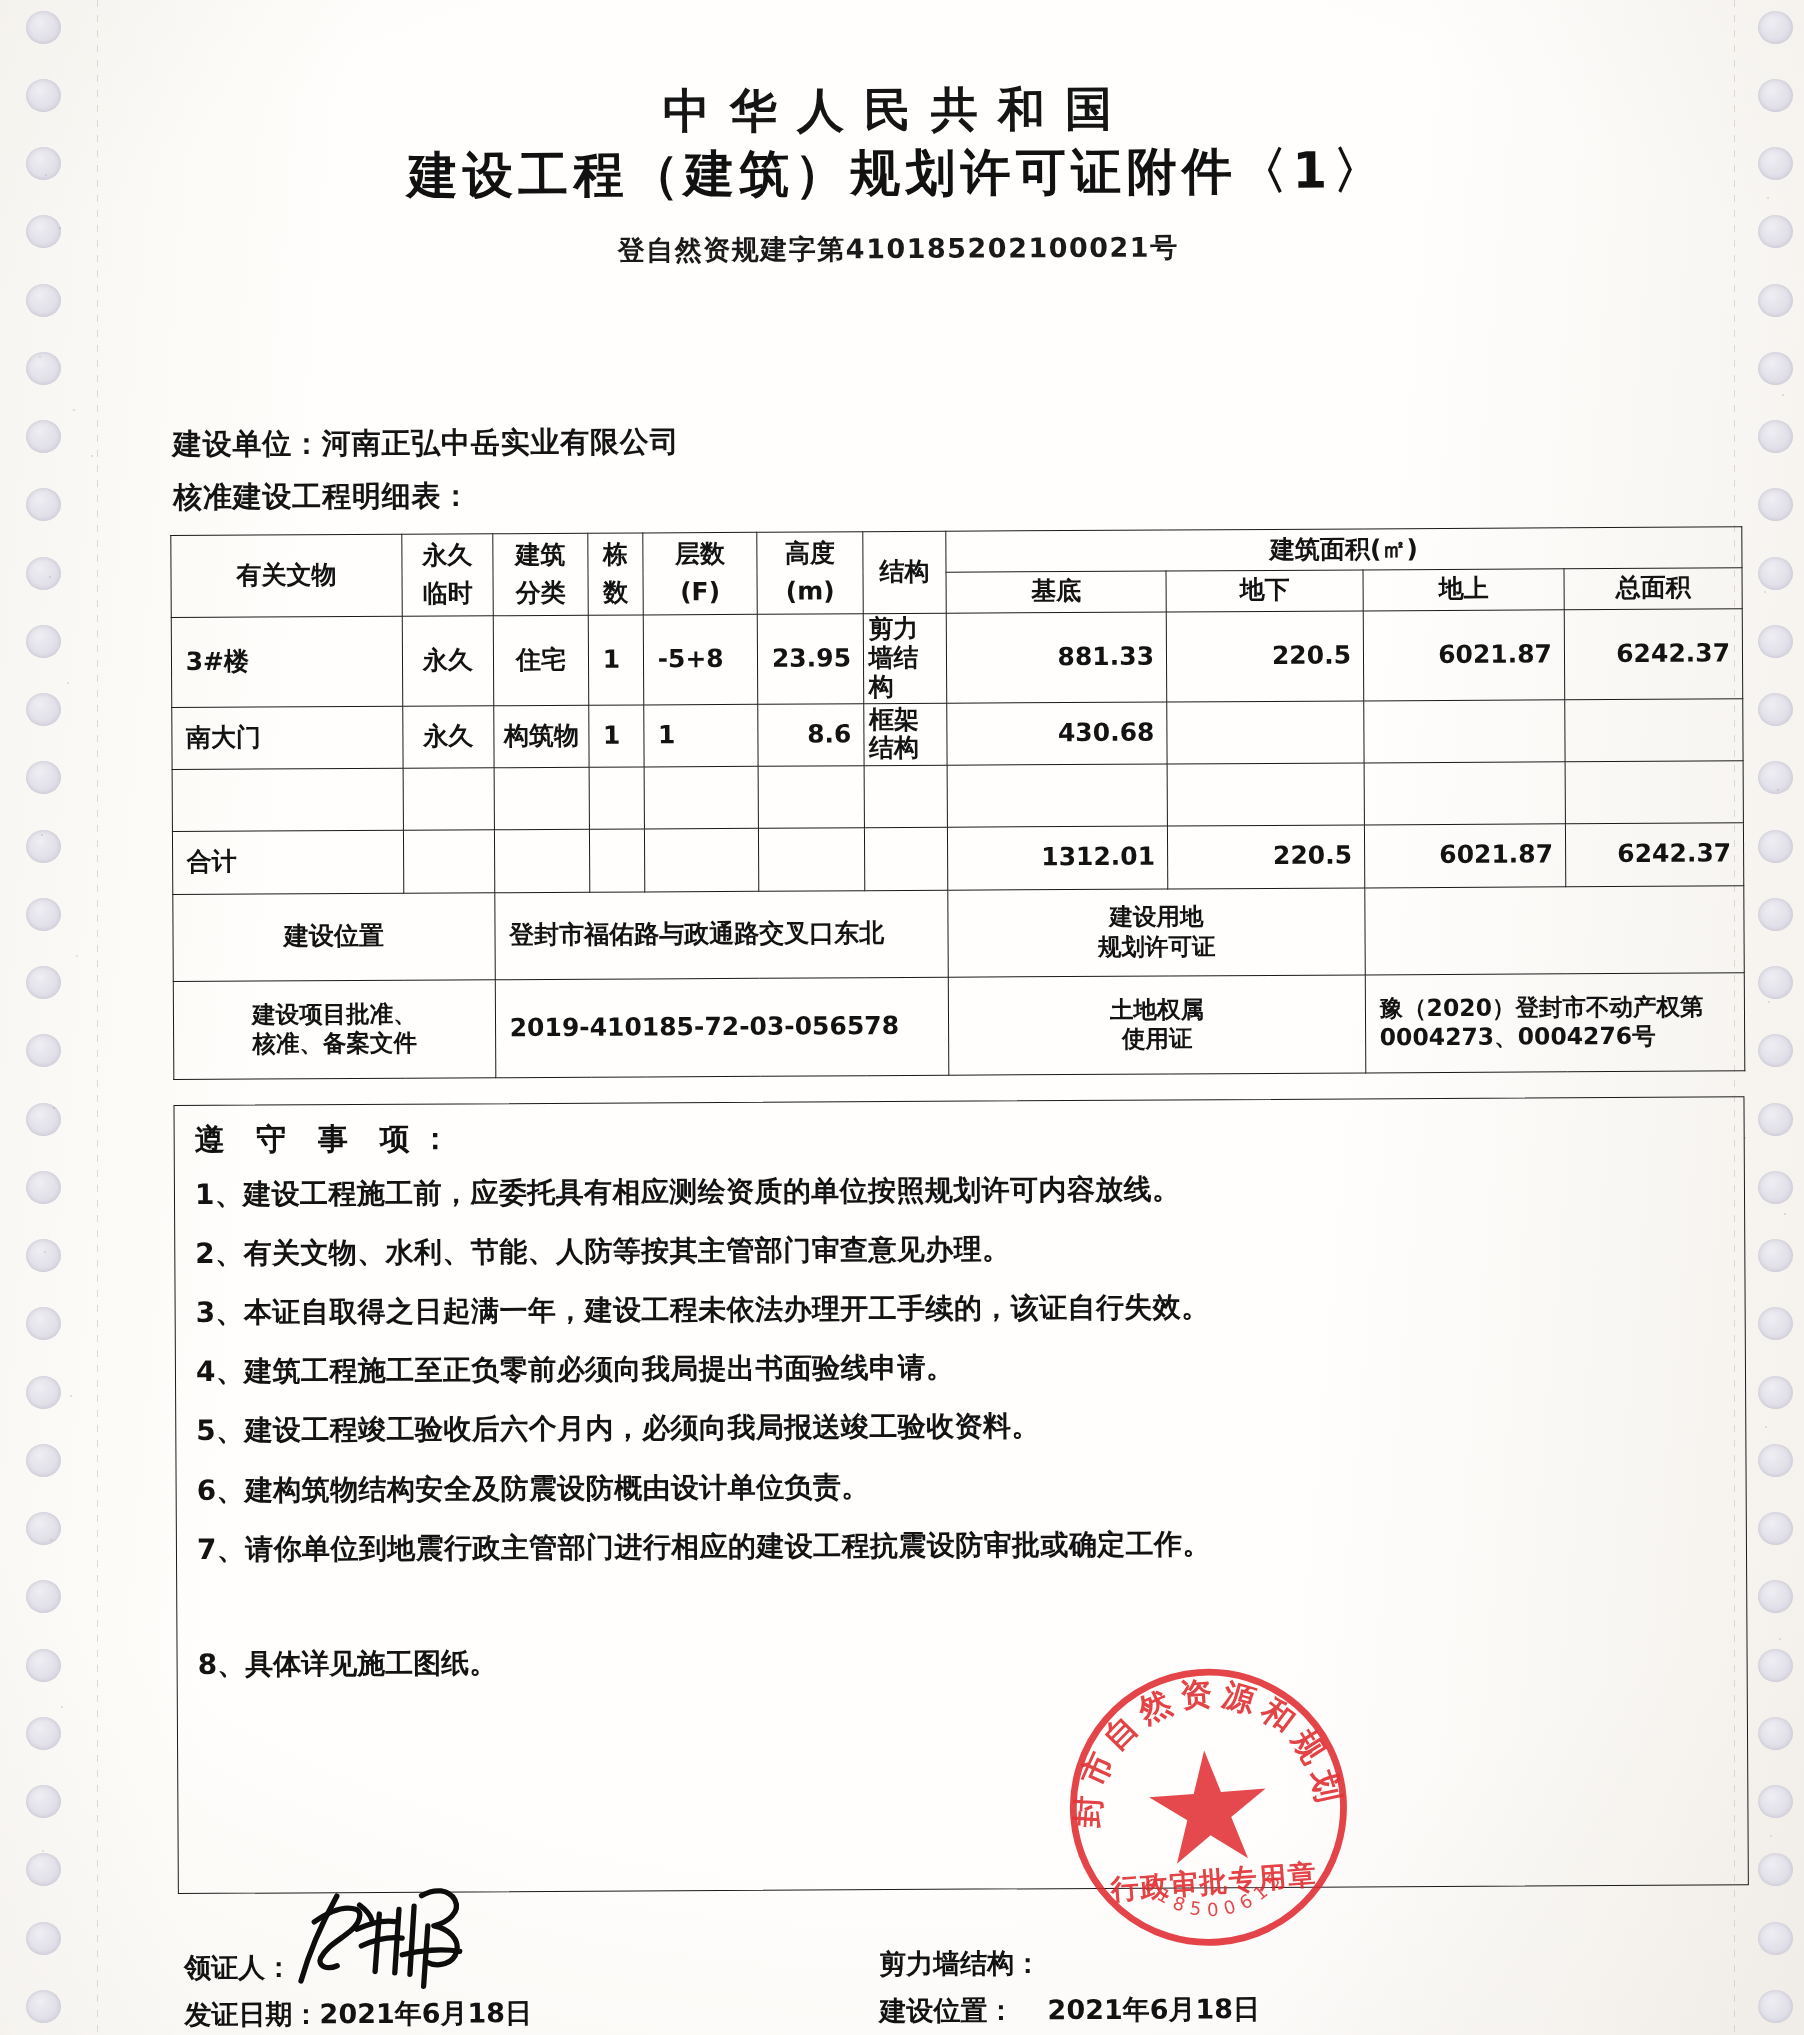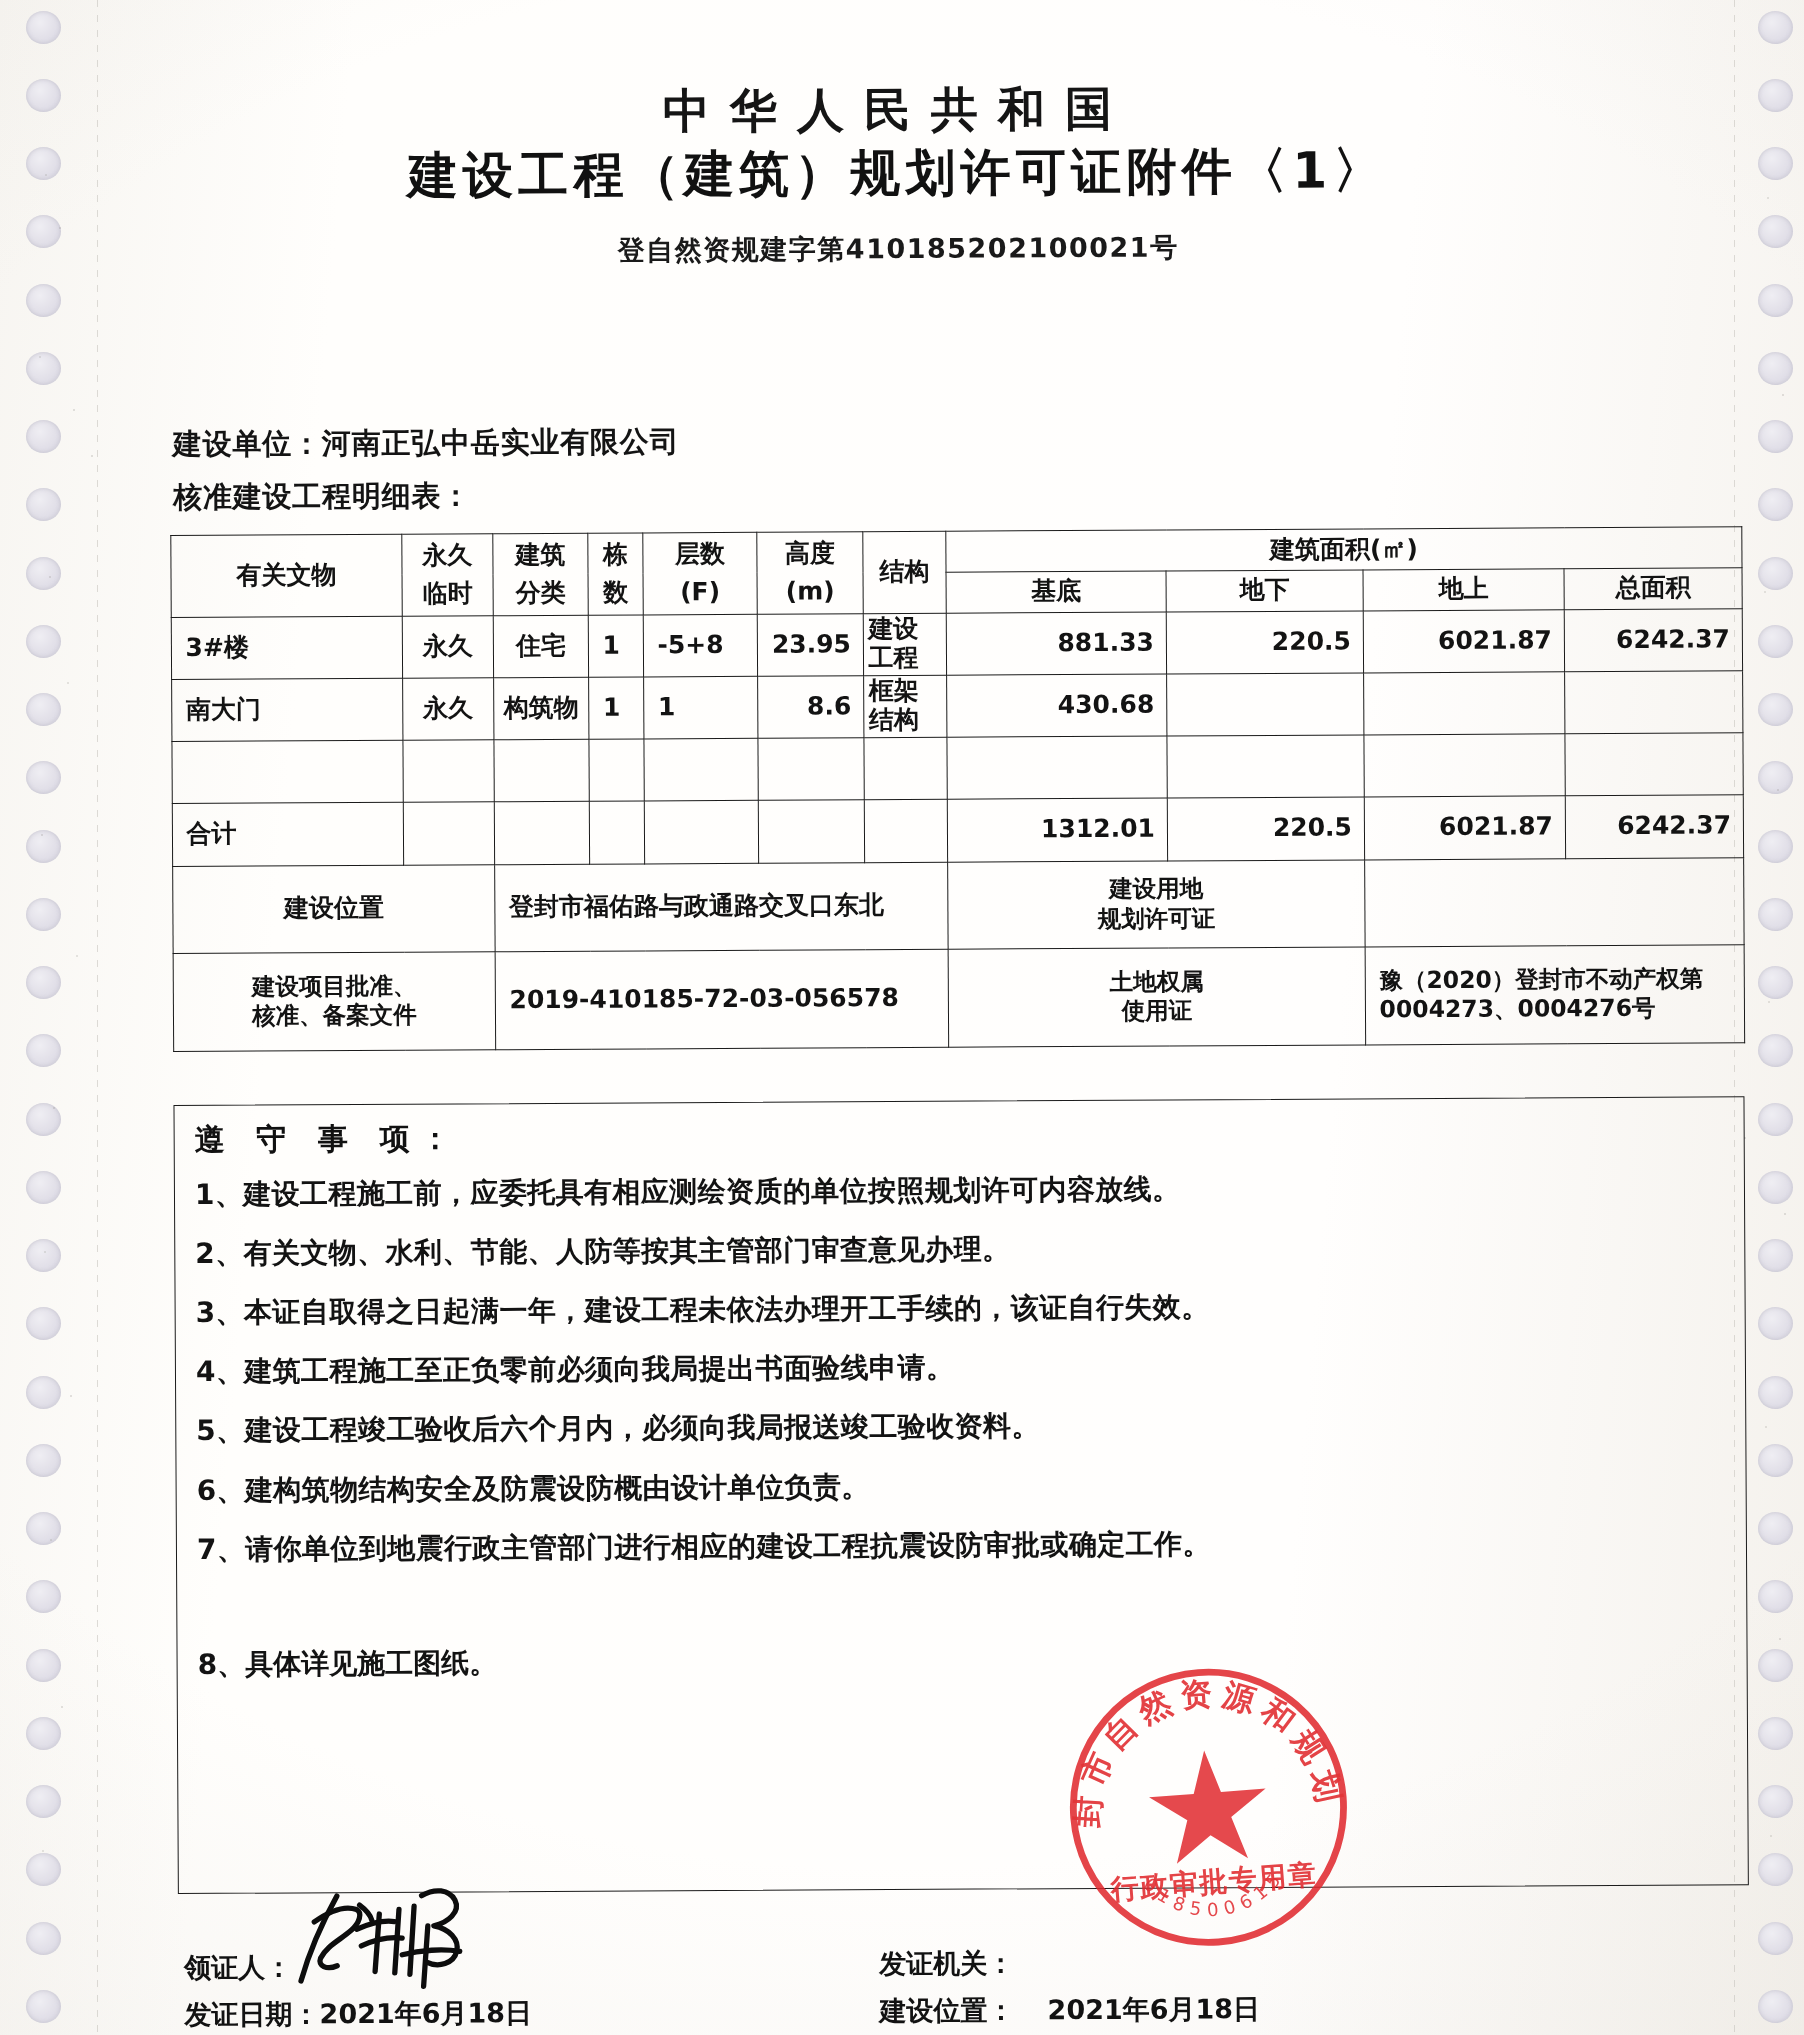--- a/index.html
+++ b/index.html
@@ -401,21 +401,21 @@
         </tr>
       </thead>
       <tbody id="table-body">
           <tr class="row-data">
             <td class="cell-l">3#楼</td>
             <td class="cell-c">永久</td>
             <td class="cell-c">住宅</td>
             <td class="cell-l">1</td>
             <td class="cell-l">-5+8</td>
             <td class="cell-r">23.95</td>
-            <td class="struct-cell">建设工程</td>
+            <td class="struct-cell">剪力墙结构</td>
             <td class="cell-r">881.33</td>
             <td class="cell-r">220.5</td>
             <td class="cell-r">6021.87</td>
             <td class="cell-r">6242.37</td>
           </tr>
           <tr class="row-data">
             <td class="cell-l">南大门</td>
             <td class="cell-c">永久</td>
             <td class="cell-c">构筑物</td>
             <td class="cell-l">1</td>
@@ -539,20 +539,20 @@
           <path d="M186,66 L180,146"></path>
           <path d="M152,104 C176,98 206,96 228,100"></path>
         </g>
       </svg>
     </div>
 
     <div class="foot" id="foot-holder-label">领证人：</div>
     <div class="foot" id="foot-holder-date">
       <span>发证日期：</span><span>2021年6月18日</span>
     </div>
-    <div class="foot" id="foot-issuer-label">发证机关：</div>
+    <div class="foot" id="foot-issuer-label">剪力墙结构：</div>
     <div class="foot" id="foot-issuer-date">
       <span>建设位置：</span><span class="dval">2021年6月18日</span>
     </div>
 
   </div>
 </div>
 
 
 </body></html>

